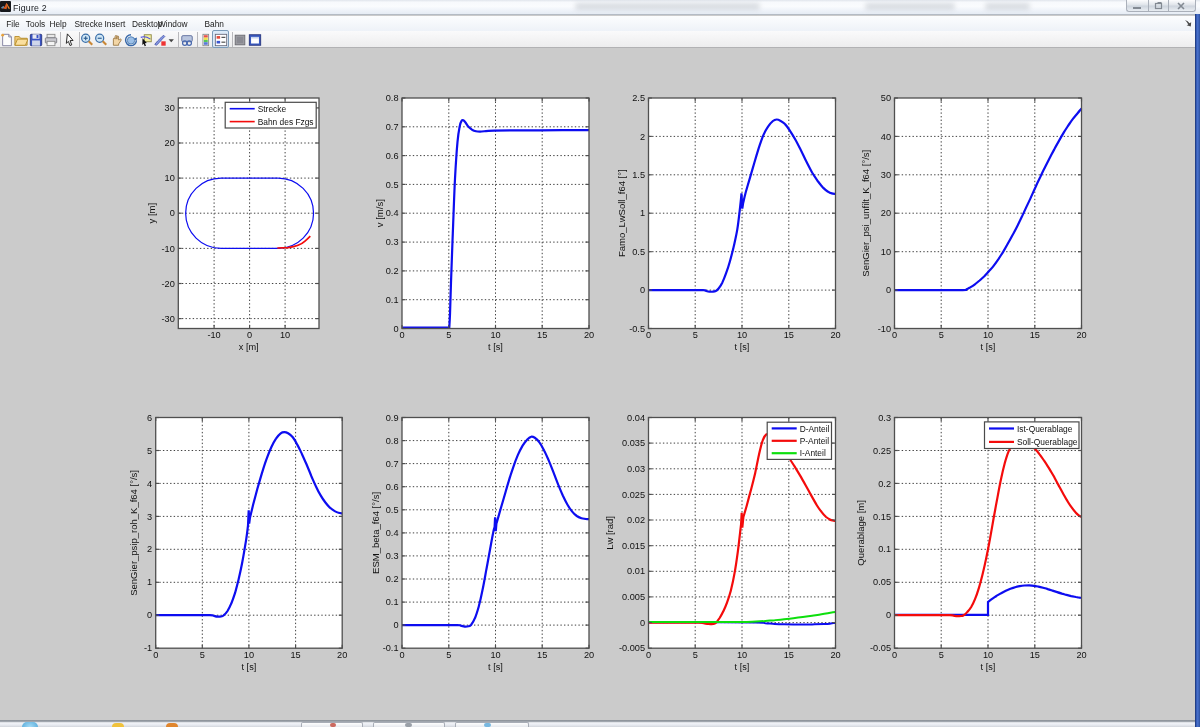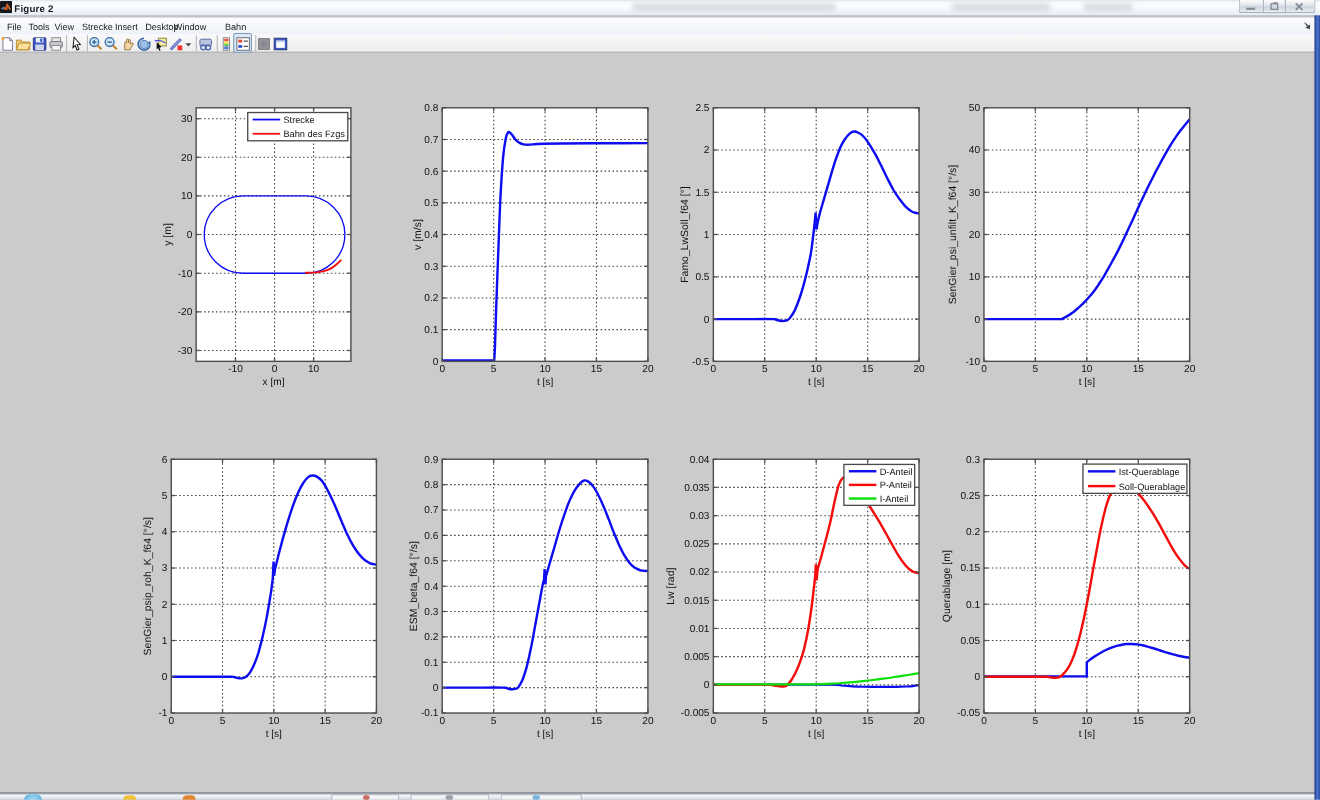--- a/index.html
+++ b/index.html
@@ -1,19 +1,19 @@
 <!DOCTYPE html>
 <html><head><meta charset="utf-8">
 <style>
 * { margin:0; padding:0; box-sizing:border-box; }
 html,body { width:1200px; height:727px; overflow:hidden; background:#cbcbcb;
   font-family:"Liberation Sans", sans-serif; }
 #titlebar { position:absolute; left:0; top:0; width:1200px; height:15px;
   background:linear-gradient(#e0e5ec 0%,#f7f9fc 15%,#fafcfe 45%,#f0f4fa 70%,#e6ecf4 100%);
-  border-bottom:1px solid #b4bbc4;font-weight:bold; }
+  border-bottom:1px solid #b4bbc4; }
 #titletext { position:absolute; left:13px; top:2.5px; font-size:8.8px; color:#15181c; letter-spacing:0.2px; }
 .smudge { position:absolute; top:3px; height:7px; background:#c2c7ce; filter:blur(2.5px); border-radius:3px; opacity:0.6; }
 #menubar { position:absolute; left:0; top:16px; width:1200px; height:28px;
   background:linear-gradient(#fcfdfe,#eef2f8 55%,#dde4f0);
   border-bottom:1px solid #ccd2dc; font-size:8.3px; color:#1a1a1a; }
 #toolbar { position:absolute; left:0; top:31px; width:1200px; height:17px;
   background:linear-gradient(#fafafb,#ededee); border-bottom:1px solid #b2b2b4; }
 #figarea { position:absolute; left:0; top:49px; width:1200px; height:671px; background:#cbcbcb; }
 #rightborder { position:absolute; left:1194.5px; top:14px; width:5.5px; height:713px;
   background:linear-gradient(90deg,#17306e,#3c64c2 35%,#4a72cc 55%,#2c4f9e); }
@@ -39,21 +39,21 @@
    <rect x="7" y="7" width="8" height="2" fill="#838a93"></rect>
    <rect x="29.5" y="3.5" width="6" height="5" fill="none" stroke="#838a93" stroke-width="1.2"></rect>
    <rect x="31.5" y="2" width="4" height="1.2" fill="#838a93"></rect>
    <path d="M52 3 L58 9 M58 3 L52 9" stroke="#838a93" stroke-width="1.6"></path>
  </svg>
 </div>
 </div>
 <div id="menubar">
     <span style="position:absolute;left:6.3px;top:3px">File</span>
     <span style="position:absolute;left:25.8px;top:3px">Tools</span>
-    <span style="position:absolute;left:49.5px;top:3px">View</span>
+    <span style="position:absolute;left:49.5px;top:3px">Help</span>
     <span style="position:absolute;left:74.5px;top:3px">Strecke</span>
     <span style="position:absolute;left:104.5px;top:3px">Insert</span>
     <span style="position:absolute;left:132px;top:3px">Desktop</span>
     <span style="position:absolute;left:158px;top:3px">Window</span>
     <span style="position:absolute;left:204.5px;top:3px">Bahn</span>
     <svg style="position:absolute;left:1183px;top:2px" width="11" height="10" viewBox="0 0 11 10">
 <path d="M2 2 Q5 3 6.5 5.2 L8.2 4.3 L7.8 8.6 L3.6 7.3 L5.3 6.4 Q4 4 2 2 Z" fill="#4a4a4a"></path>
 </svg>
   </div>
 <div id="toolbar">

